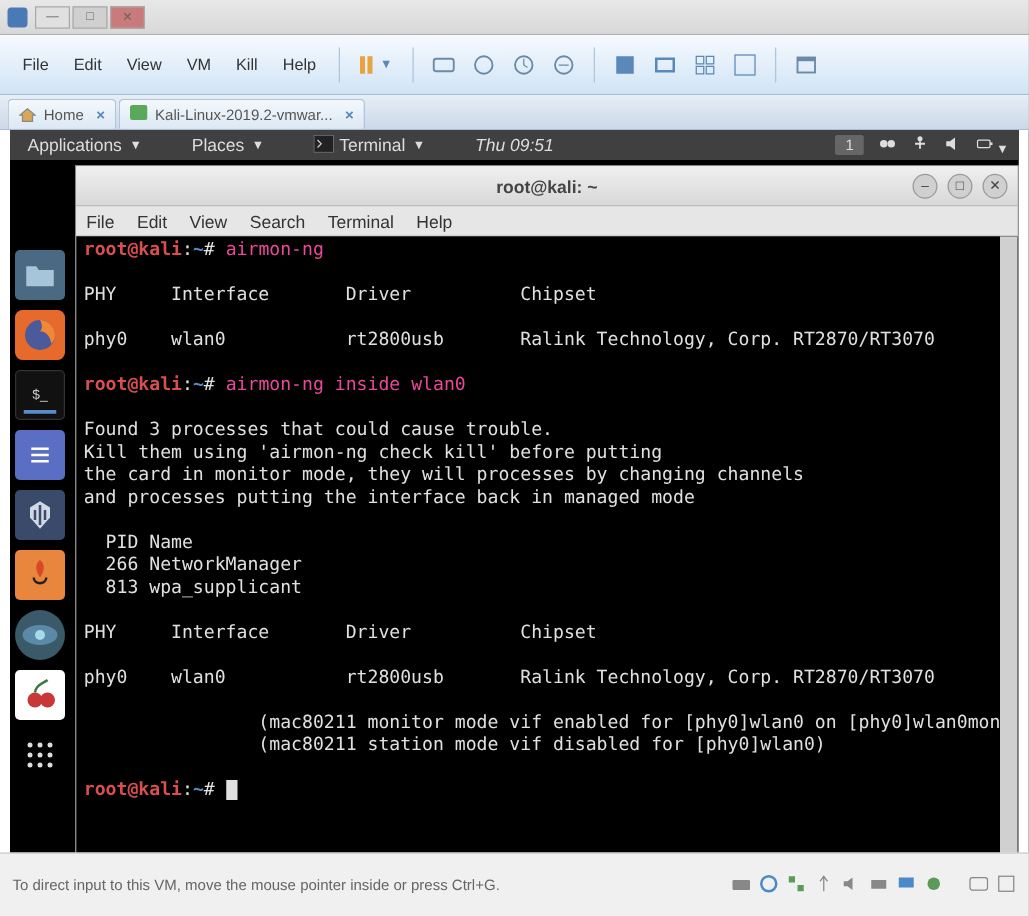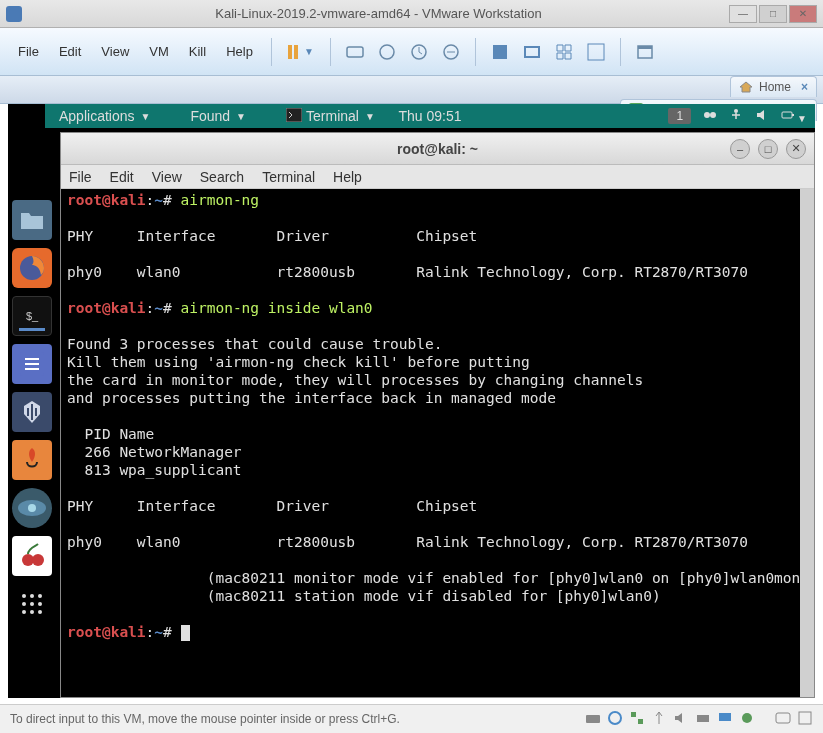--- a/index.html
+++ b/index.html
@@ -16,34 +16,34 @@
 
   .vmware-menubar { height: 48px; background: linear-gradient(#f6faff,#d1e4f5); border-bottom:1px solid #a8bed4; display:flex; align-items:center; padding:0 10px; gap:4px; }
   .vmware-menubar .menu-item { padding:4px 8px; color:#333; }
   .vmware-menubar .sep { width:1px; height:28px; background:#b0c4da; margin:0 6px; }
   .tb-icon { width:20px; height:20px; display:inline-block; }
   .tb-btn { padding:4px; display:flex; align-items:center; }
   .pause-btn { display:flex; align-items:center; gap:2px; padding:2px 6px; }
   .pause-bars { display:flex; gap:2px; }
   .pause-bar { width:4px; height:14px; background:#e8a33d; }
 
-  .vmware-tabs { height:28px; background:linear-gradient(#e6eef7,#cdd9e8); border-bottom:1px solid #a8bed4; display:flex; align-items:flex-end; padding:0 6px; gap:2px;flex-direction:column; }
+  .vmware-tabs { height:28px; background:linear-gradient(#e6eef7,#cdd9e8); border-bottom:1px solid #a8bed4; display:flex; align-items:flex-end; padding:0 6px; gap:2px; }
   .vm-tab { height:24px; background:linear-gradient(#f4f8fc,#dce8f4); border:1px solid #b0c4da; border-bottom:none; border-radius:4px 4px 0 0; padding:3px 8px; display:flex; align-items:center; gap:6px; font-size:12px; color:#555;}
   .vm-tab .close-x { color:#5a88b8; font-weight:bold; margin-left:4px; }
   .home-icon { width:14px; height:12px; display:inline-block; }
 
   .vm-screen { position:absolute; left:8px; right:8px; top:104px; bottom:35px; background:#000; overflow:hidden; }
 
   
-  .kali-topbar { height:24px; background:#0f766e; display:flex; align-items:center; color:#ddd; font-size:14px; padding:0 10px; gap:6px; position:relative;margin-left:37px; }
+  .kali-topbar { height:24px; background:#404040; display:flex; align-items:center; color:#ddd; font-size:14px; padding:0 10px; gap:6px; position:relative; }
   .kali-topbar .drop { font-size:10px; margin-left:2px; }
   .kali-menu { display:flex; align-items:center; gap:4px; padding:2px 4px; }
   .kali-right { position:absolute; right:8px; display:flex; align-items:center; gap:12px; }
   .workspace-badge { background:#666; padding:1px 8px; border-radius:2px; font-size:12px; }
-  .kali-clock { position:absolute; left:50%; transform:translateX(-50%); }
+  .kali-clock { position:absolute; left:50%; transform:translateX(-50%);font-style:italic; }
   .small-icon { width:14px; height:14px; display:inline-block; }
 
   
   .kali-dock { position:absolute; left:4px; top:96px; width:44px; display:flex; flex-direction:column; gap:8px; z-index:3; }
   .dock-item { width:40px; height:40px; border-radius:4px; display:flex; align-items:center; justify-content:center; font-size:20px; }
   .dock-files { background:#4a6a84; }
   .dock-firefox { background:#e66a2c; border-radius:6px; }
   .dock-term { background:#111; border:1px solid #333; color:#ccc; font-size:11px; position:relative; }
   .dock-term-accent { position:absolute; bottom:4px; left:6px; right:6px; height:3px; background:#5a8ac8; }
   .dock-text { background:#5a6fc4; }
@@ -62,34 +62,33 @@
   .term-titlebar .title { color:#444; font-size:14px; font-weight:bold; }
   .term-win-btns { position:absolute; right:8px; display:flex; gap:8px; }
   .term-win-btn { width:20px; height:20px; border-radius:50%; background:#d0d0d0; border:1px solid #999; display:flex; align-items:center; justify-content:center; font-size:11px; color:#444; }
 
   .term-menubar { height:24px; background:#e6e6e6; display:flex; align-items:center; padding:0 8px; gap:18px; font-size:14px; color:#333; border-bottom:1px solid #ccc; }
 
   .term-body { flex:1; background:#000; color:#e0e0e0; font-family:"DejaVu Sans Mono","Courier New",monospace; font-size:14.5px; line-height:18px; padding:2px 6px; white-space:pre; overflow:hidden; position:relative; }
   .term-scrollbar { position:absolute; right:0; top:0; bottom:0; width:14px; background:#d0d0d0; }
   .prompt-user { color:#d94f4f; font-weight:bold; }
   .prompt-path { color:#5a8ac8; font-weight:bold; }
-  .cmd { color:#bef264; }
+  .cmd { color:#ec4899; }
   .cursor { display:inline-block; width:9px; height:16px; background:#e0e0e0; vertical-align:middle; }
 
   
-  .vmware-status { position:absolute; left:0; right:0; bottom:0; height:29px; background:#f0f0f0; border-top:1px solid #ccc; display:flex; align-items:center; padding:0 10px; font-size:12px; color:#666; }
+  .vmware-status { position:absolute; left:0; right:0; bottom:0; height:51px; background:#f0f0f0; border-top:1px solid #ccc; display:flex; align-items:center; padding:0 10px; font-size:12px; color:#666; }
   .status-icons { position:absolute; right:10px; display:flex; gap:6px; align-items:center; }
   .status-icon { width:16px; height:16px; }
 </style>
 </head>
 <body>
 
 <div class="vmware-titlebar">
   <span class="vmware-icon"></span>
-  <span class="title">Kali-Linux-2019.2-vmware-amd64 - VMware Workstation</span>
   <div class="vmware-win-controls">
     <div class="vmware-win-btn">—</div>
     <div class="vmware-win-btn max">□</div>
     <div class="vmware-win-btn close">✕</div>
   </div>
 </div>
 
 <div class="vmware-menubar">
   <span class="menu-item">File</span>
   <span class="menu-item">Edit</span>
@@ -177,21 +176,21 @@
 
 <div class="vm-screen">
 
   <div class="kali-topbar">
     <span class="kali-menu">
         <span>Applications</span>
         <span class="drop">▼</span>
       </span>
     <span style="width:20px"></span>
     <span class="kali-menu">
-        <span>Found</span>
+        <span>Places</span>
         <span class="drop">▼</span>
       </span>
     <span style="width:20px"></span>
     <span class="kali-menu">
       <span><svg width="16" height="14">
             <rect width="16" height="14" fill="#222" stroke="#888"></rect>
             <path d="M3 4l3 3-3 3" stroke="#ccc" fill="none"></path>
           </svg></span>
       <span>Terminal</span>
         <span class="drop">▼</span>

